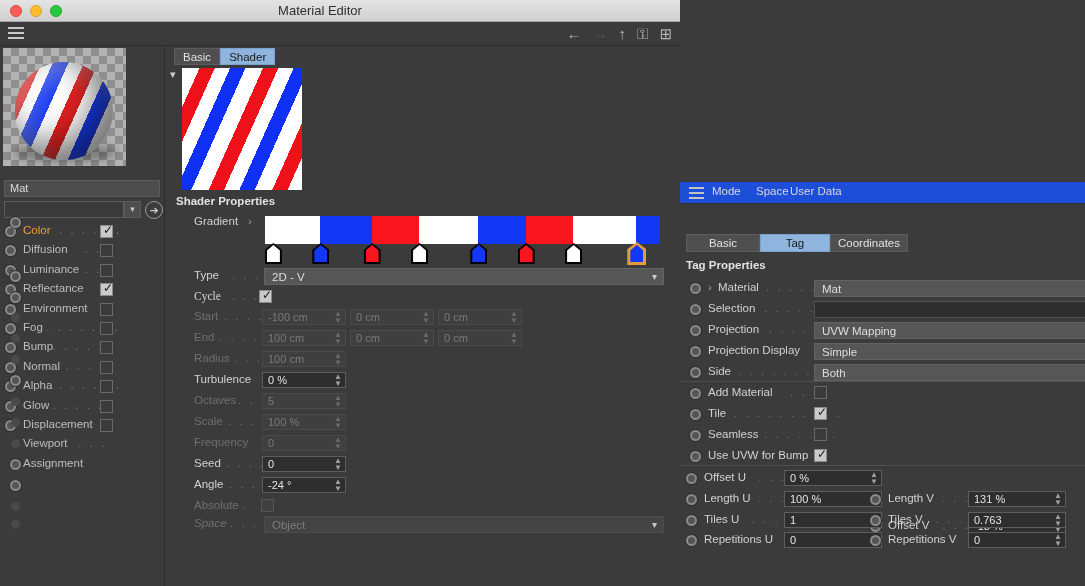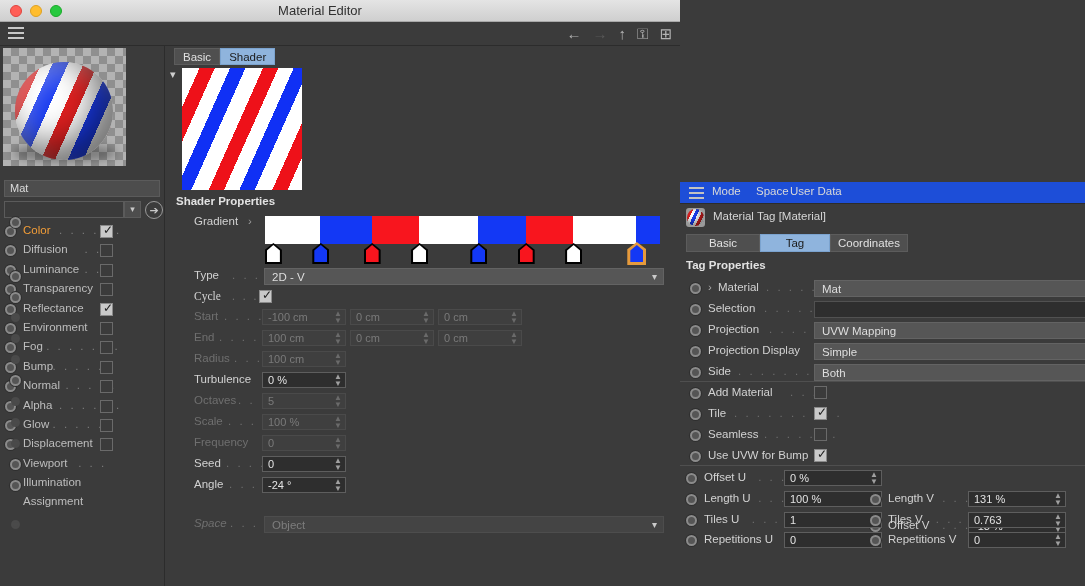--- a/index.html
+++ b/index.html
@@ -231,25 +231,20 @@
             <div class="cb unchecked"></div>
           </div>
           <div class="chan">
             <div class="radio"></div>
             <div class="lbl">Luminance</div>
             <div class="dots" style="left:84.6px">. .</div>
             <div class="cb unchecked"></div>
           </div>
           <div class="chan">
             <div class="radio"></div>
-            <div class="lbl">Transparency</div>
-            <div class="cb unchecked"></div>
-          </div>
-          <div class="chan">
-            <div class="radio"></div>
             <div class="lbl">Reflectance</div>
             <div class="cb">
               <span class="tick">✓</span>
             </div>
           </div>
           <div class="chan">
             <div class="radio"></div>
             <div class="lbl">Environment</div>
             <div class="cb unchecked"></div>
           </div>
@@ -284,23 +279,20 @@
             <div class="cb unchecked"></div>
           </div>
           <div class="chan">
             <div class="radio"></div>
             <div class="lbl">Displacement</div>
             <div class="cb unchecked"></div>
           </div>
           <div class="chan plain">
             <div class="lbl">Viewport</div>
             <div class="dots" style="left:78.2px">. . .</div>
-          </div>
-          <div class="chan plain">
-            <div class="lbl">Illumination</div>
           </div>
           <div class="chan plain">
             <div class="lbl">Assignment</div>
           </div>
         </div>
     </div>
 
     <div class="center">
       <div class="tabrow" id="center-tabs">
           <div class="tab">Basic</div>
@@ -509,20 +501,26 @@
       <div class="dots" style="left:229px;">. . . .</div>
       <div class="numf" style="left:262px; top:2px; width:84px;">
         <div class="v">-24 °</div>
         <div class="sp">
             <b>▲</b>
             <b>▼</b>
           </div>
       </div>
     </div>
 
+    <div class="prow" style="top:496px;">
+      <div class="radio off"></div>
+      <div class="lbl dis" style="left:194px;">Absolute</div>
+      <div class="dots" style="left:242px;">.</div>
+      <div class="chk dis" style="left:261px; top:3px;"></div>
+    </div>
 
     <div class="prow" style="top:514px;">
       <div class="radio off"></div>
       <div class="lbl dis" style="left:194px;font-style:italic;">Space</div>
       <div class="dots" style="left:230px;">. . .</div>
       <div class="combo dis" style="left:264px; top:2px; width:400px;">
         <div class="v">Object</div>
         <div class="car">▾</div>
       </div>
     </div>
@@ -532,26 +530,20 @@
     <div class="hamb2">
         <i></i>
         <i></i>
         <i></i>
       </div>
     <div class="mi" style="left:32px;">Mode</div>
     <div class="mi" style="left:76px;">Space</div>
     <div class="mi" style="left:110px;">User Data</div>
   </div>
 
-  <div class="tagtitle-row">
-    <div class="tagicon">
-        <div class="ball"></div>
-      </div>
-    <div class="tagtitle">Material Tag [Material]</div>
-  </div>
 
   <div class="rtabs" id="right-tabs">
       <div class="tab" style="width: 74px;">Basic</div>
       <div class="tab active" style="width: 70px;">Tag</div>
       <div class="tab" style="width: 78px;">Coordinates</div>
     </div>
 
   <div class="sectitle" style="left:686px; top:259px;">Tag Properties</div>
 
   <div class="rrow" style="top:278px;">

